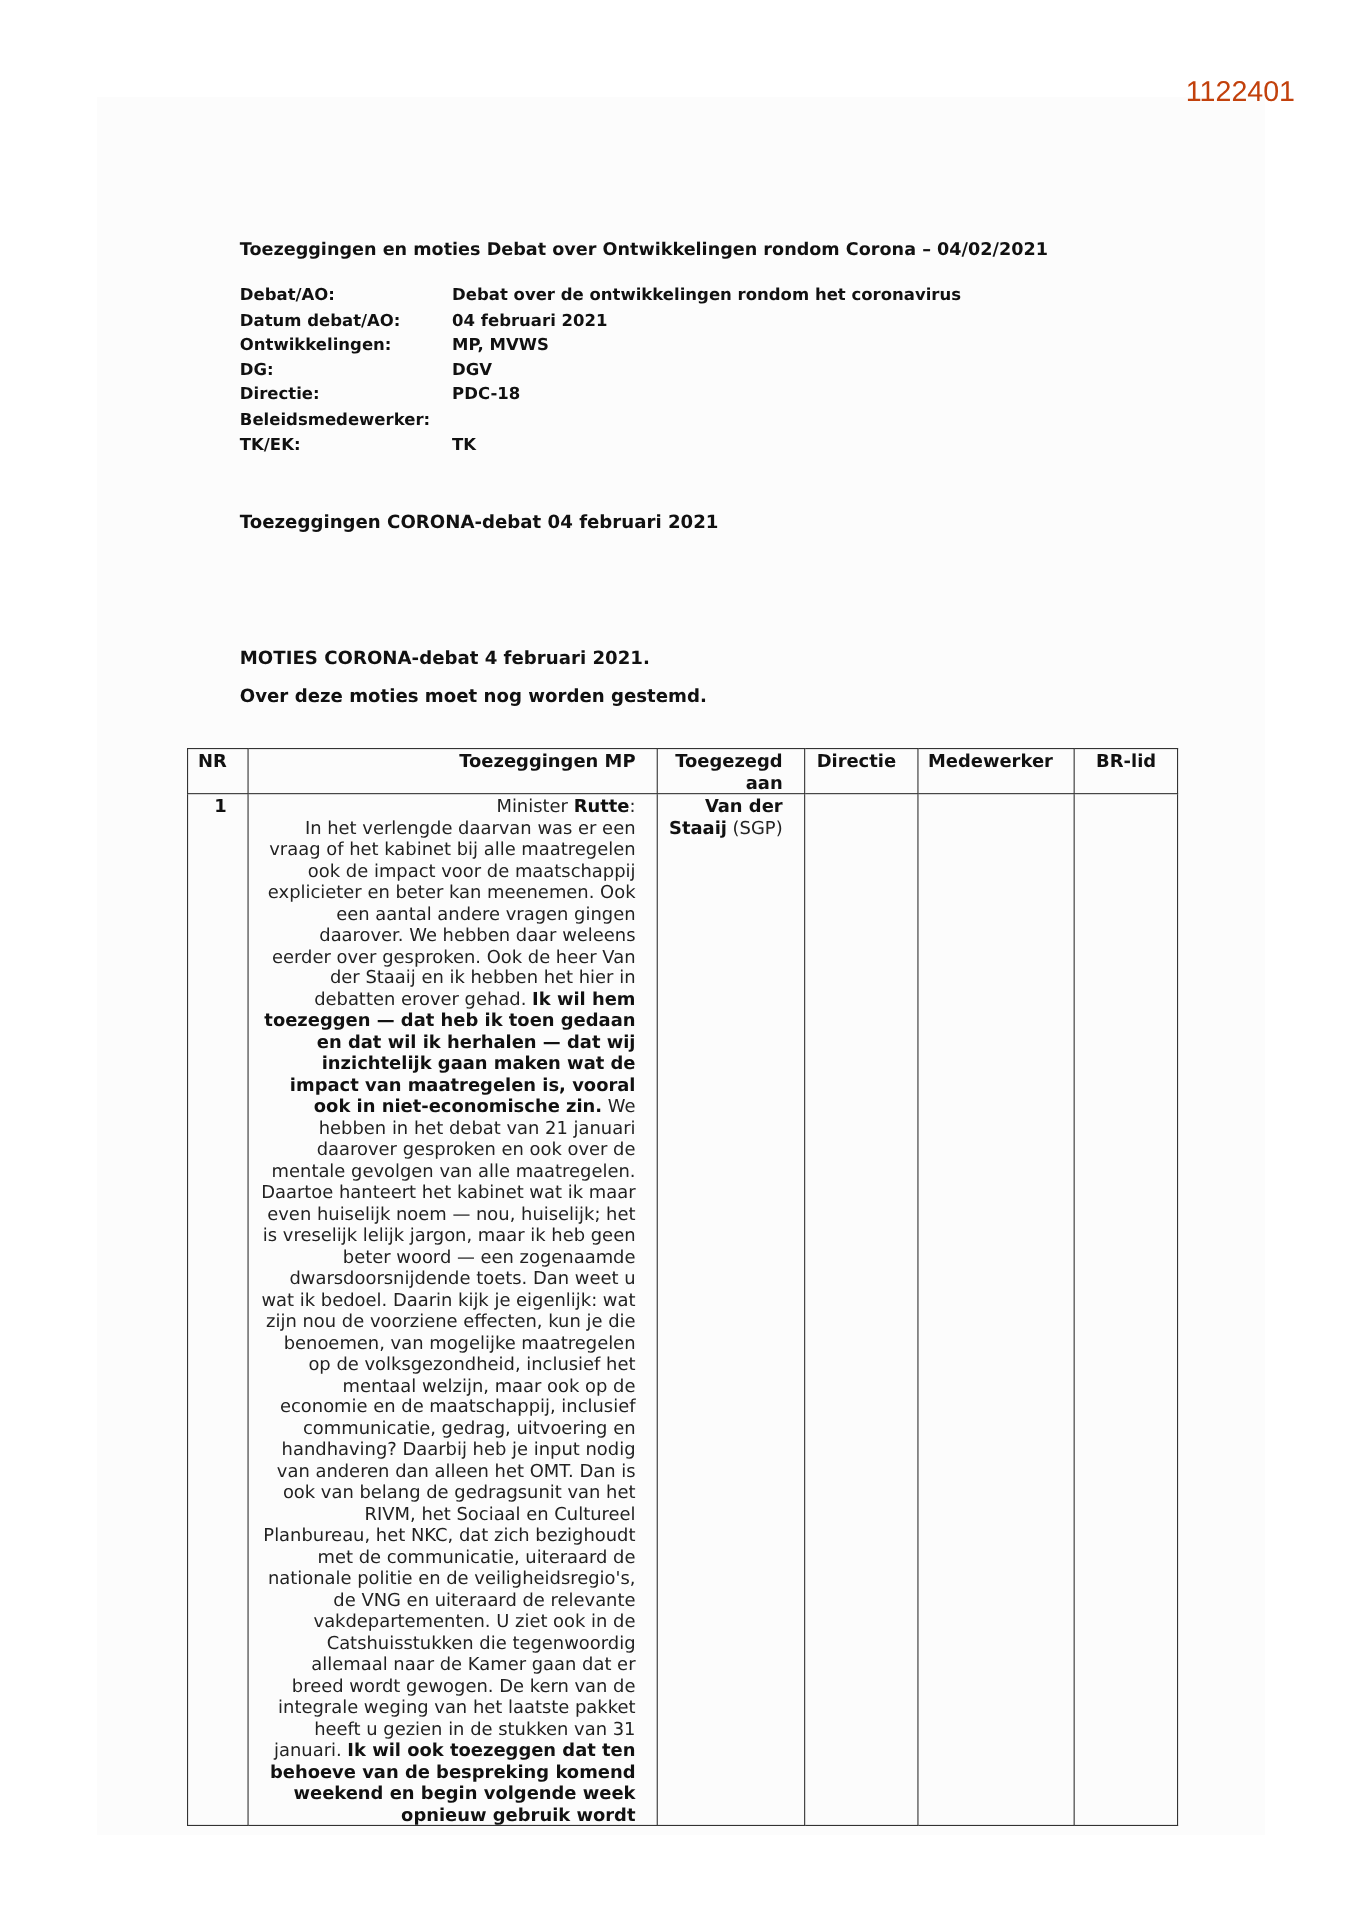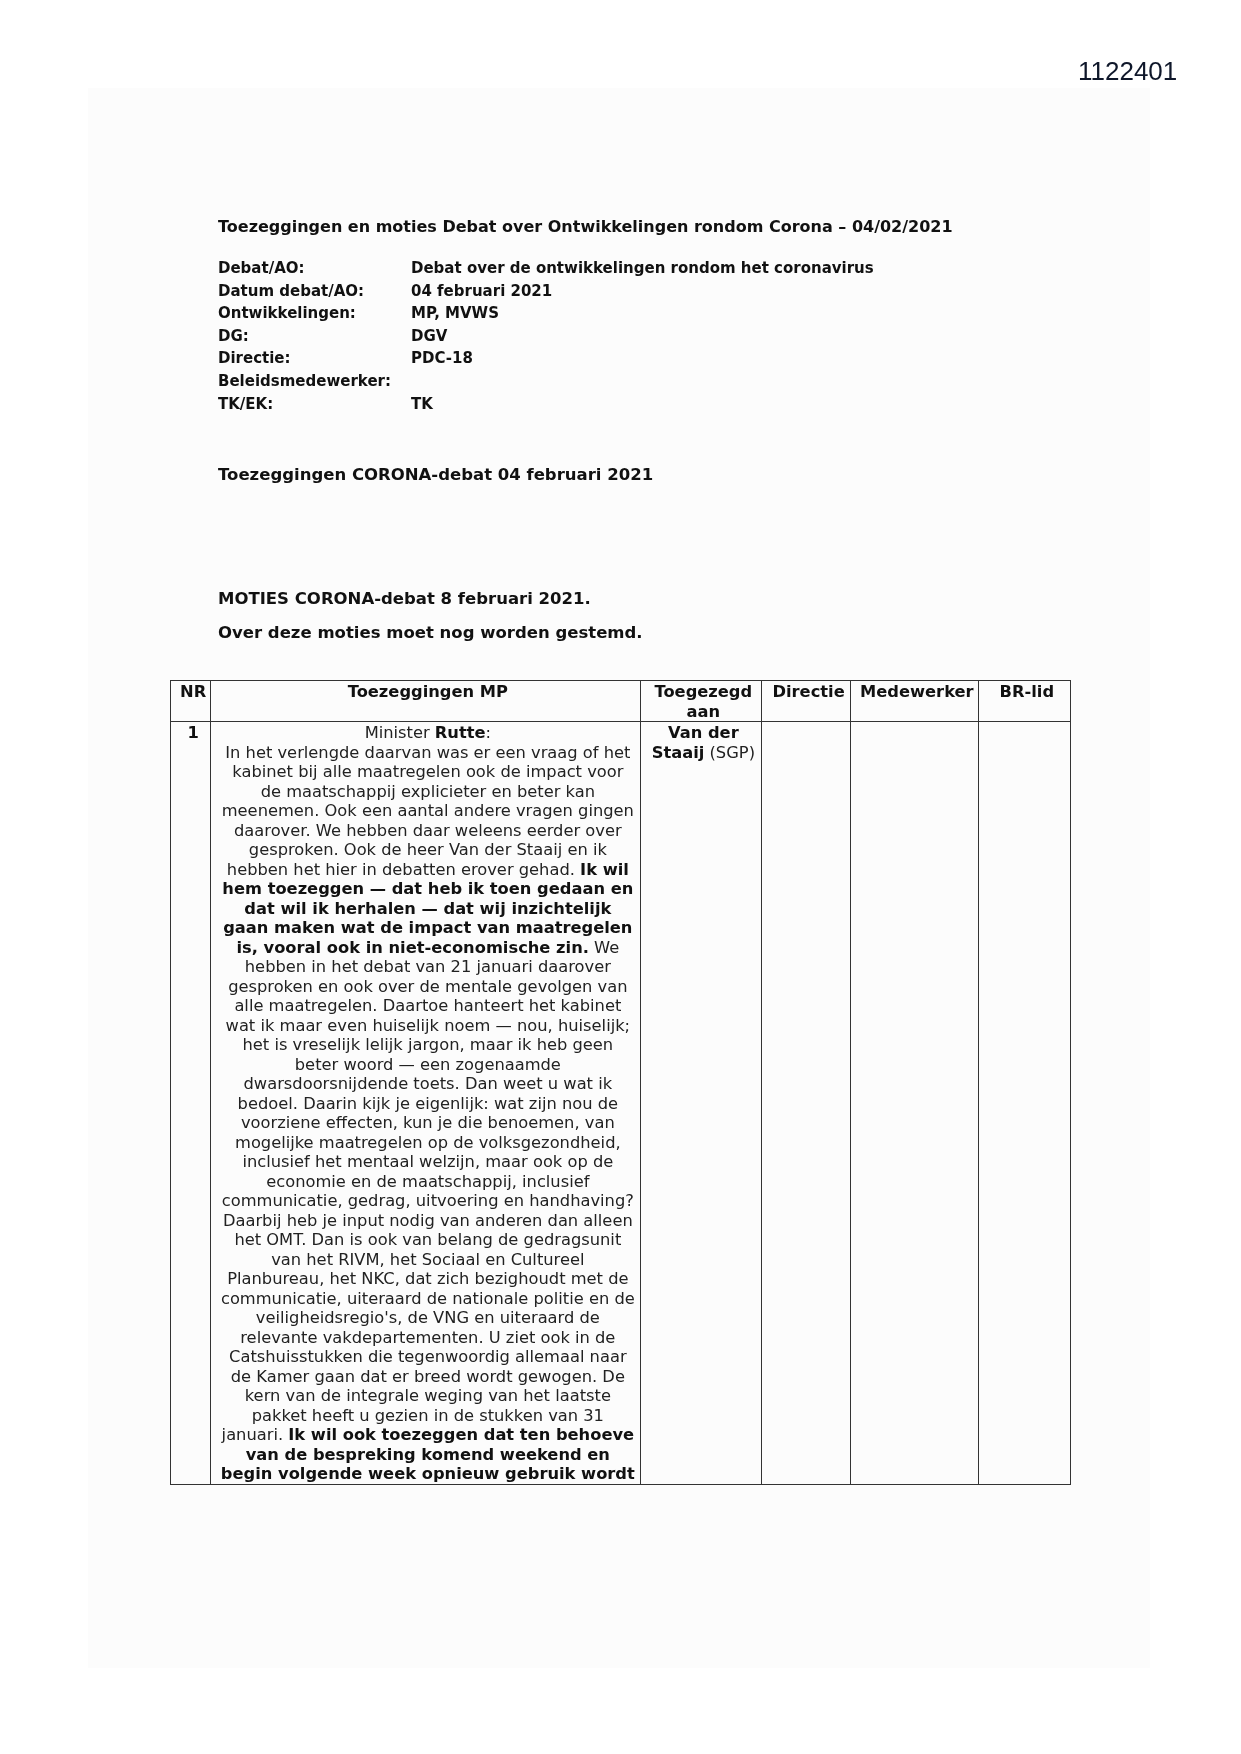--- a/index.html
+++ b/index.html
@@ -7,43 +7,43 @@
     width: 1241px; height: 1754px; position: relative; overflow: hidden;
     background: #ffffff;
     font-family: "DejaVu Sans", sans-serif;
     color: #111;
   }
   .scan-area {
     position: absolute; left: 88px; top: 88px; width: 1062px; height: 1580px;
     background: #fcfcfc;
   }
   .doc-number {
-    position: absolute; left: 1078px; top: 56px;
-    font-family: "Liberation Sans", sans-serif; font-size: 26px; color: #0f172a;
+    position: absolute; left: 1078px; top: 68px;
+    font-family: "Liberation Sans", sans-serif; font-size: 26px; color: #c2410c;
   }
   .title {
     position: absolute; left: 218px; top: 217px;
     font-size: 16px; font-weight: bold; white-space: nowrap;
   }
   .meta {
     position: absolute; left: 218px; top: 257px;
     font-size: 15px; font-weight: bold; line-height: 22.6px;
   }
   .meta-row { display: flex; white-space: nowrap; }
   .meta-label { width: 193px; }
   .heading {
     position: absolute; left: 218px; font-size: 16.5px; font-weight: bold; white-space: nowrap;
   }
   table.tz {
     position: absolute; left: 170px; top: 680px; width: 901px;
     border-collapse: collapse; font-size: 16.3px;
   }
   table.tz td, table.tz th {
-    border: 1.4px solid #333; vertical-align: top; text-align: center;
-    padding: 1px 4px 0 9px; line-height: 19.5px;
+    border: 1.4px solid #333; vertical-align: top; text-align: right;
+    padding: 1px 19px 0 9px; line-height: 19.5px;
   }
   table.tz th { font-weight: bold; }
   .col-nr { width: 21px; padding-left: 9px !important; }
   .col-text { width: 424px; }
   .col-aan { width: 108px; }
   .col-dir { width: 75px; }
   .col-med { width: 98px; }
   .col-br { width: 80px; }
   .body-text { color: #222; }
   b { font-weight: bold; color: #111; }
@@ -82,21 +82,21 @@
     <span class="meta-label">Beleidsmedewerker:</span>
     <span></span>
   </div>
   <div class="meta-row">
     <span class="meta-label">TK/EK:</span>
     <span>TK</span>
   </div>
 </div>
 
 <div class="heading" style="top:465px;">Toezeggingen CORONA-debat 04 februari 2021</div>
-<div class="heading" style="top:589px;">MOTIES CORONA-debat 8 februari 2021.</div>
+<div class="heading" style="top:589px;">MOTIES CORONA-debat 4 februari 2021.</div>
 <div class="heading" style="top:623px;">Over deze moties moet nog worden gestemd.</div>
 
 <table class="tz">
   <thead>
     <tr>
       <th class="col-nr">NR</th>
       <th class="col-text">Toezeggingen MP</th>
       <th class="col-aan">Toegezegd aan</th>
       <th class="col-dir">Directie</th>
       <th class="col-med">Medewerker</th>

